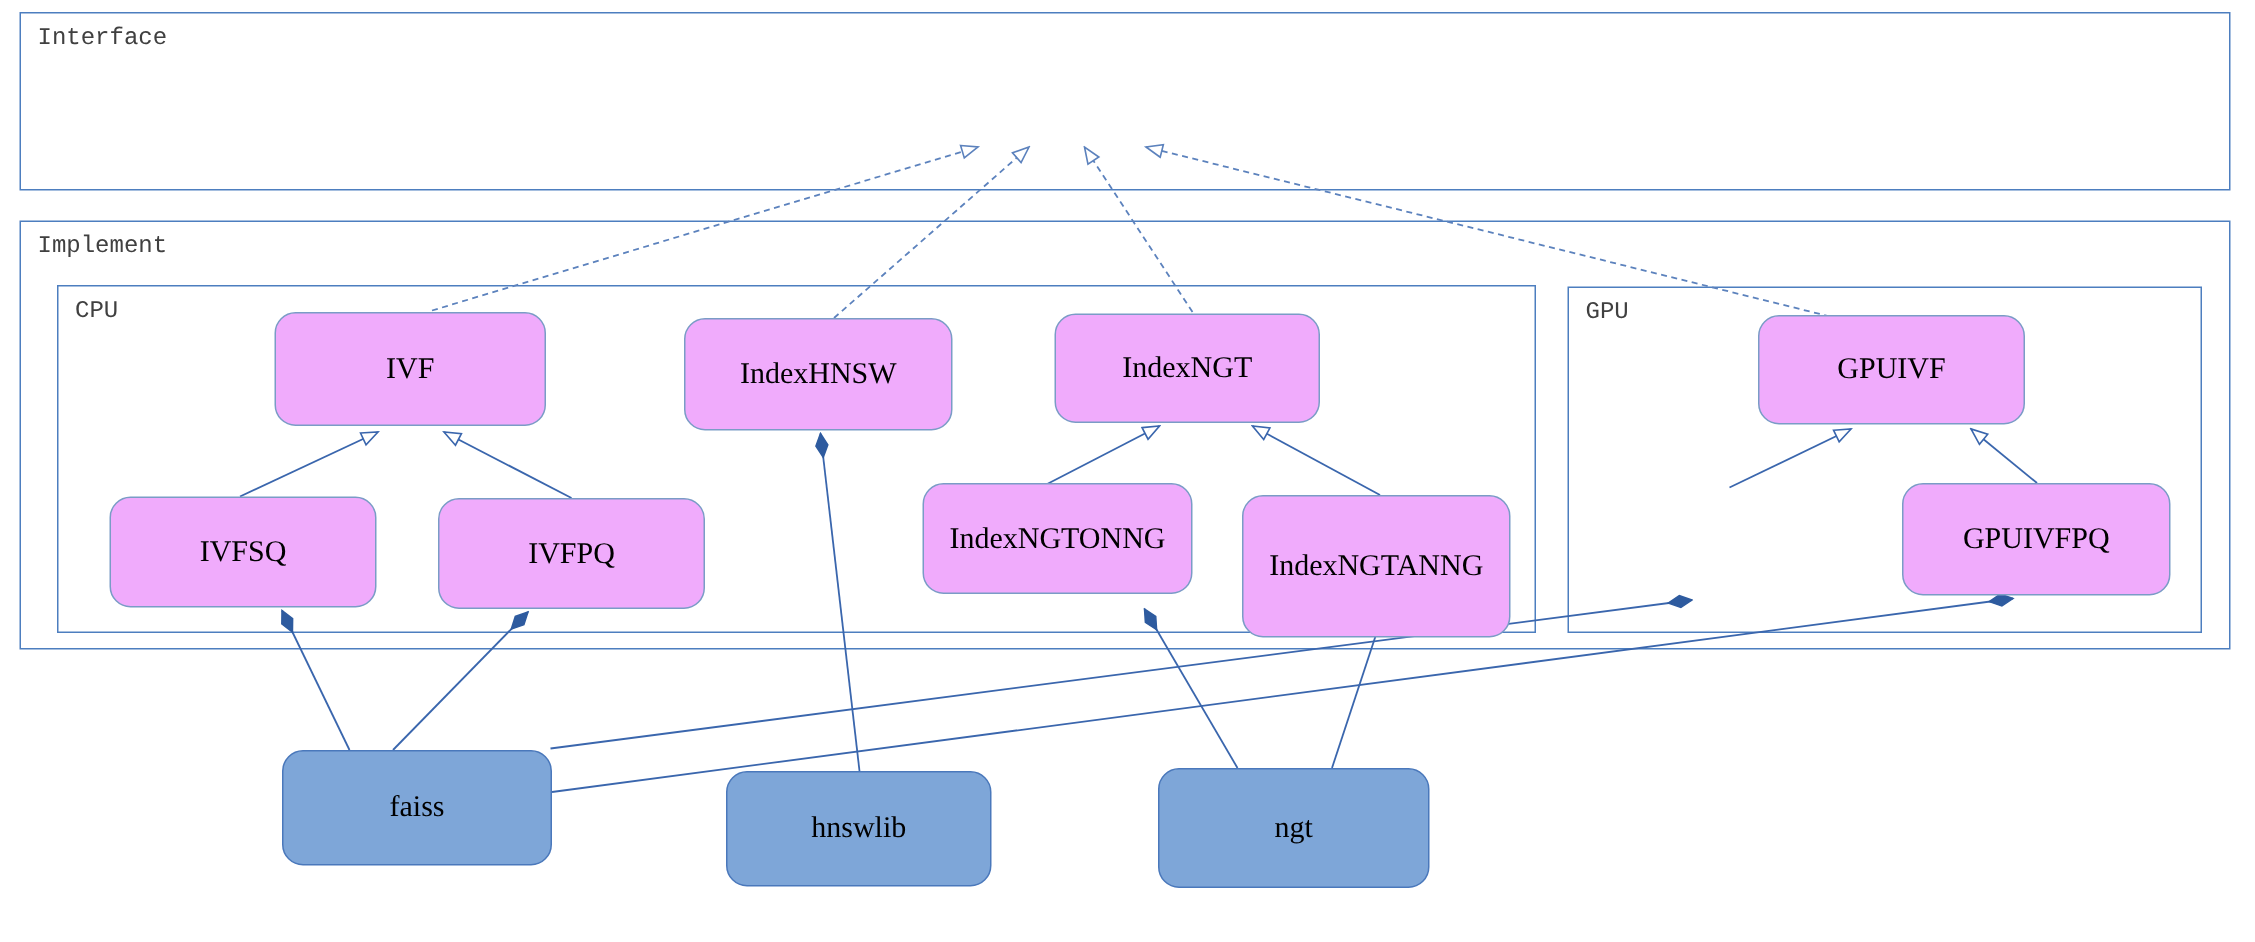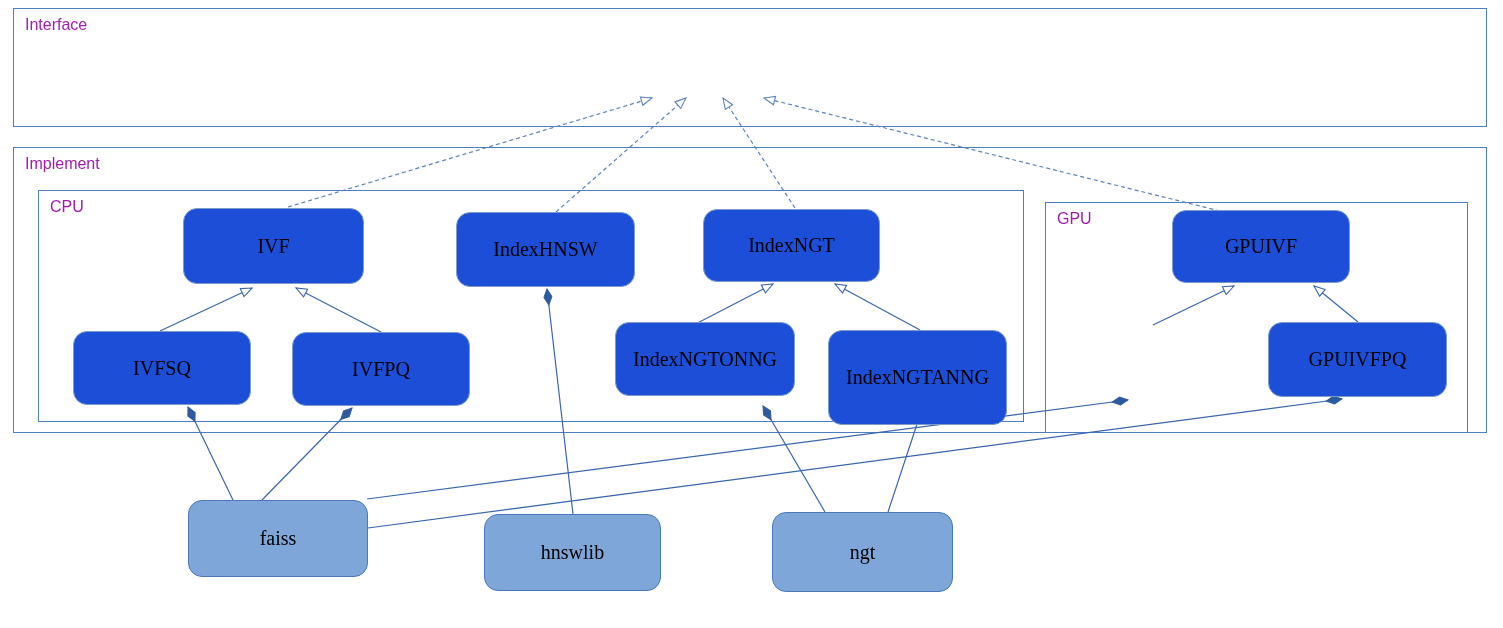--- a/index.html
+++ b/index.html
@@ -5,54 +5,54 @@
   html,body{margin:0;padding:0;background:#ffffff;}
   .canvas{
     position:relative;width:1503px;height:628px;background:#ffffff;
     font-family:"Liberation Sans",sans-serif;overflow:hidden;
   }
   .container{
     position:absolute;border:1.5px solid #4d7ebf;background:transparent;
     box-sizing:border-box;
   }
   .clabel{
-    position:absolute;left:11px;top:7px;font-size:16px;color:#a21caf;
-    font-family:Liberation Sans, sans-serif;white-space:nowrap;
+    position:absolute;left:11px;top:7px;font-size:16px;color:#404040;
+    font-family:Liberation Mono, monospace;white-space:nowrap;
   }
   .spell{ text-decoration:underline wavy #d93025 1px; text-underline-offset:5px; }
   .spell .u{ text-decoration:underline solid #000 1px; }
   .edges{ position:absolute;left:0;top:0;z-index:5; }
   .node{
     position:absolute;box-sizing:border-box;border-radius:14px;
     display:flex;align-items:center;justify-content:center;
     font-family:"Liberation Serif",serif;font-size:20px;color:#000;
     z-index:10;text-align:center;
   }
-  .green{ background:#1d4ed8;border:1px solid #7a9cc6; }
+  .green{ background:#f0abfc;border:1px solid #7a9cc6; }
   .pink{ background:#f8cdc8;border:1.5px solid #4a74b4; }
   .blue{ background:#7ea6d8;border:1.5px solid #4a78bb; }
 </style>
 </head>
 <body>
 
 <div class="canvas">
 
   <div class="container" style="left:13px;top:8px;width:1474px;height:119px">
     <span class="clabel">Interface</span>
   </div>
 
   <div class="container" style="left:13px;top:147px;width:1474px;height:286px">
     <span class="clabel">Implement</span>
   </div>
 
   <div class="container" style="left:38px;top:190px;width:986px;height:232px">
     <span class="clabel">CPU</span>
   </div>
 
-  <div class="container" style="left:1045px;top:202px;width:423px;height:231px">
+  <div class="container" style="left:1045px;top:191px;width:423px;height:231px">
     <span class="clabel">GPU</span>
   </div>
 
 
   <svg class="edges" width="1503" height="628">
     <defs>
       <marker id="mTri" viewBox="0 0 12 10" markerWidth="13" markerHeight="11" refX="11" refY="5" orient="auto" markerUnits="userSpaceOnUse">
         <path d="M1,1 L11,5 L1,9 Z" fill="#ffffff" stroke="#3a66ad" stroke-width="1"></path>
       </marker>
       <marker id="mTriD" viewBox="0 0 12 10" markerWidth="13" markerHeight="11" refX="11" refY="5" orient="auto" markerUnits="userSpaceOnUse">

